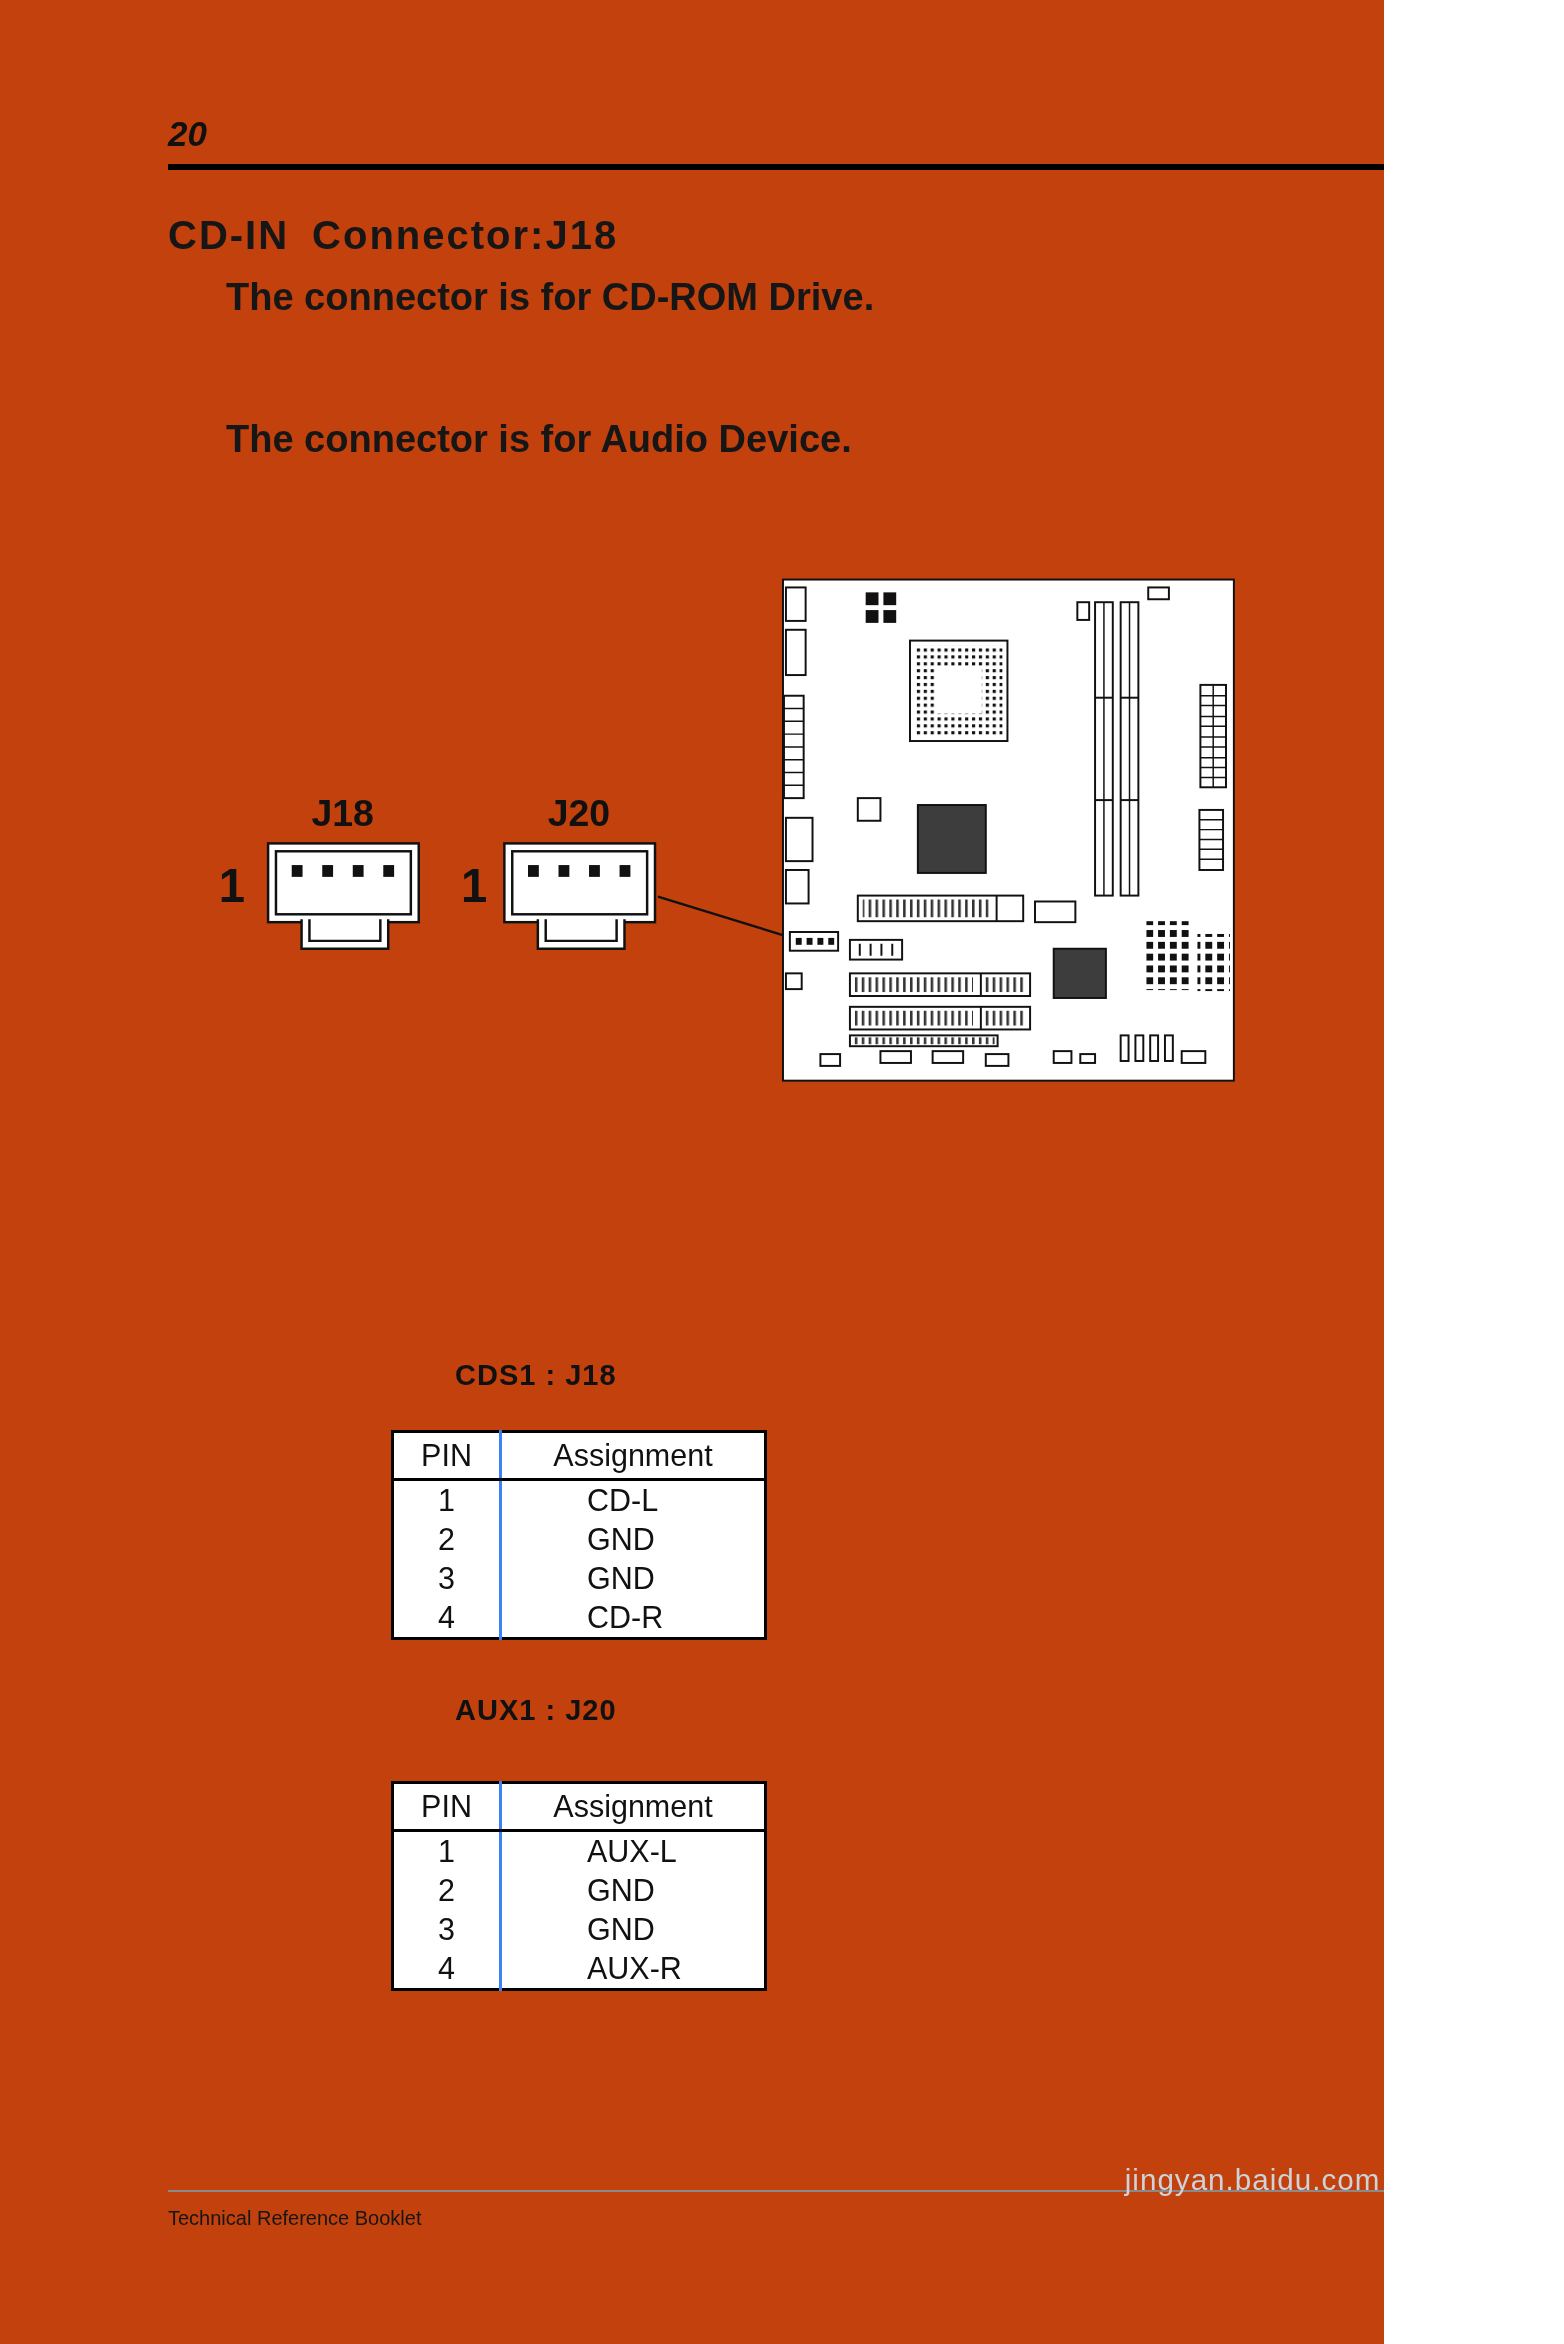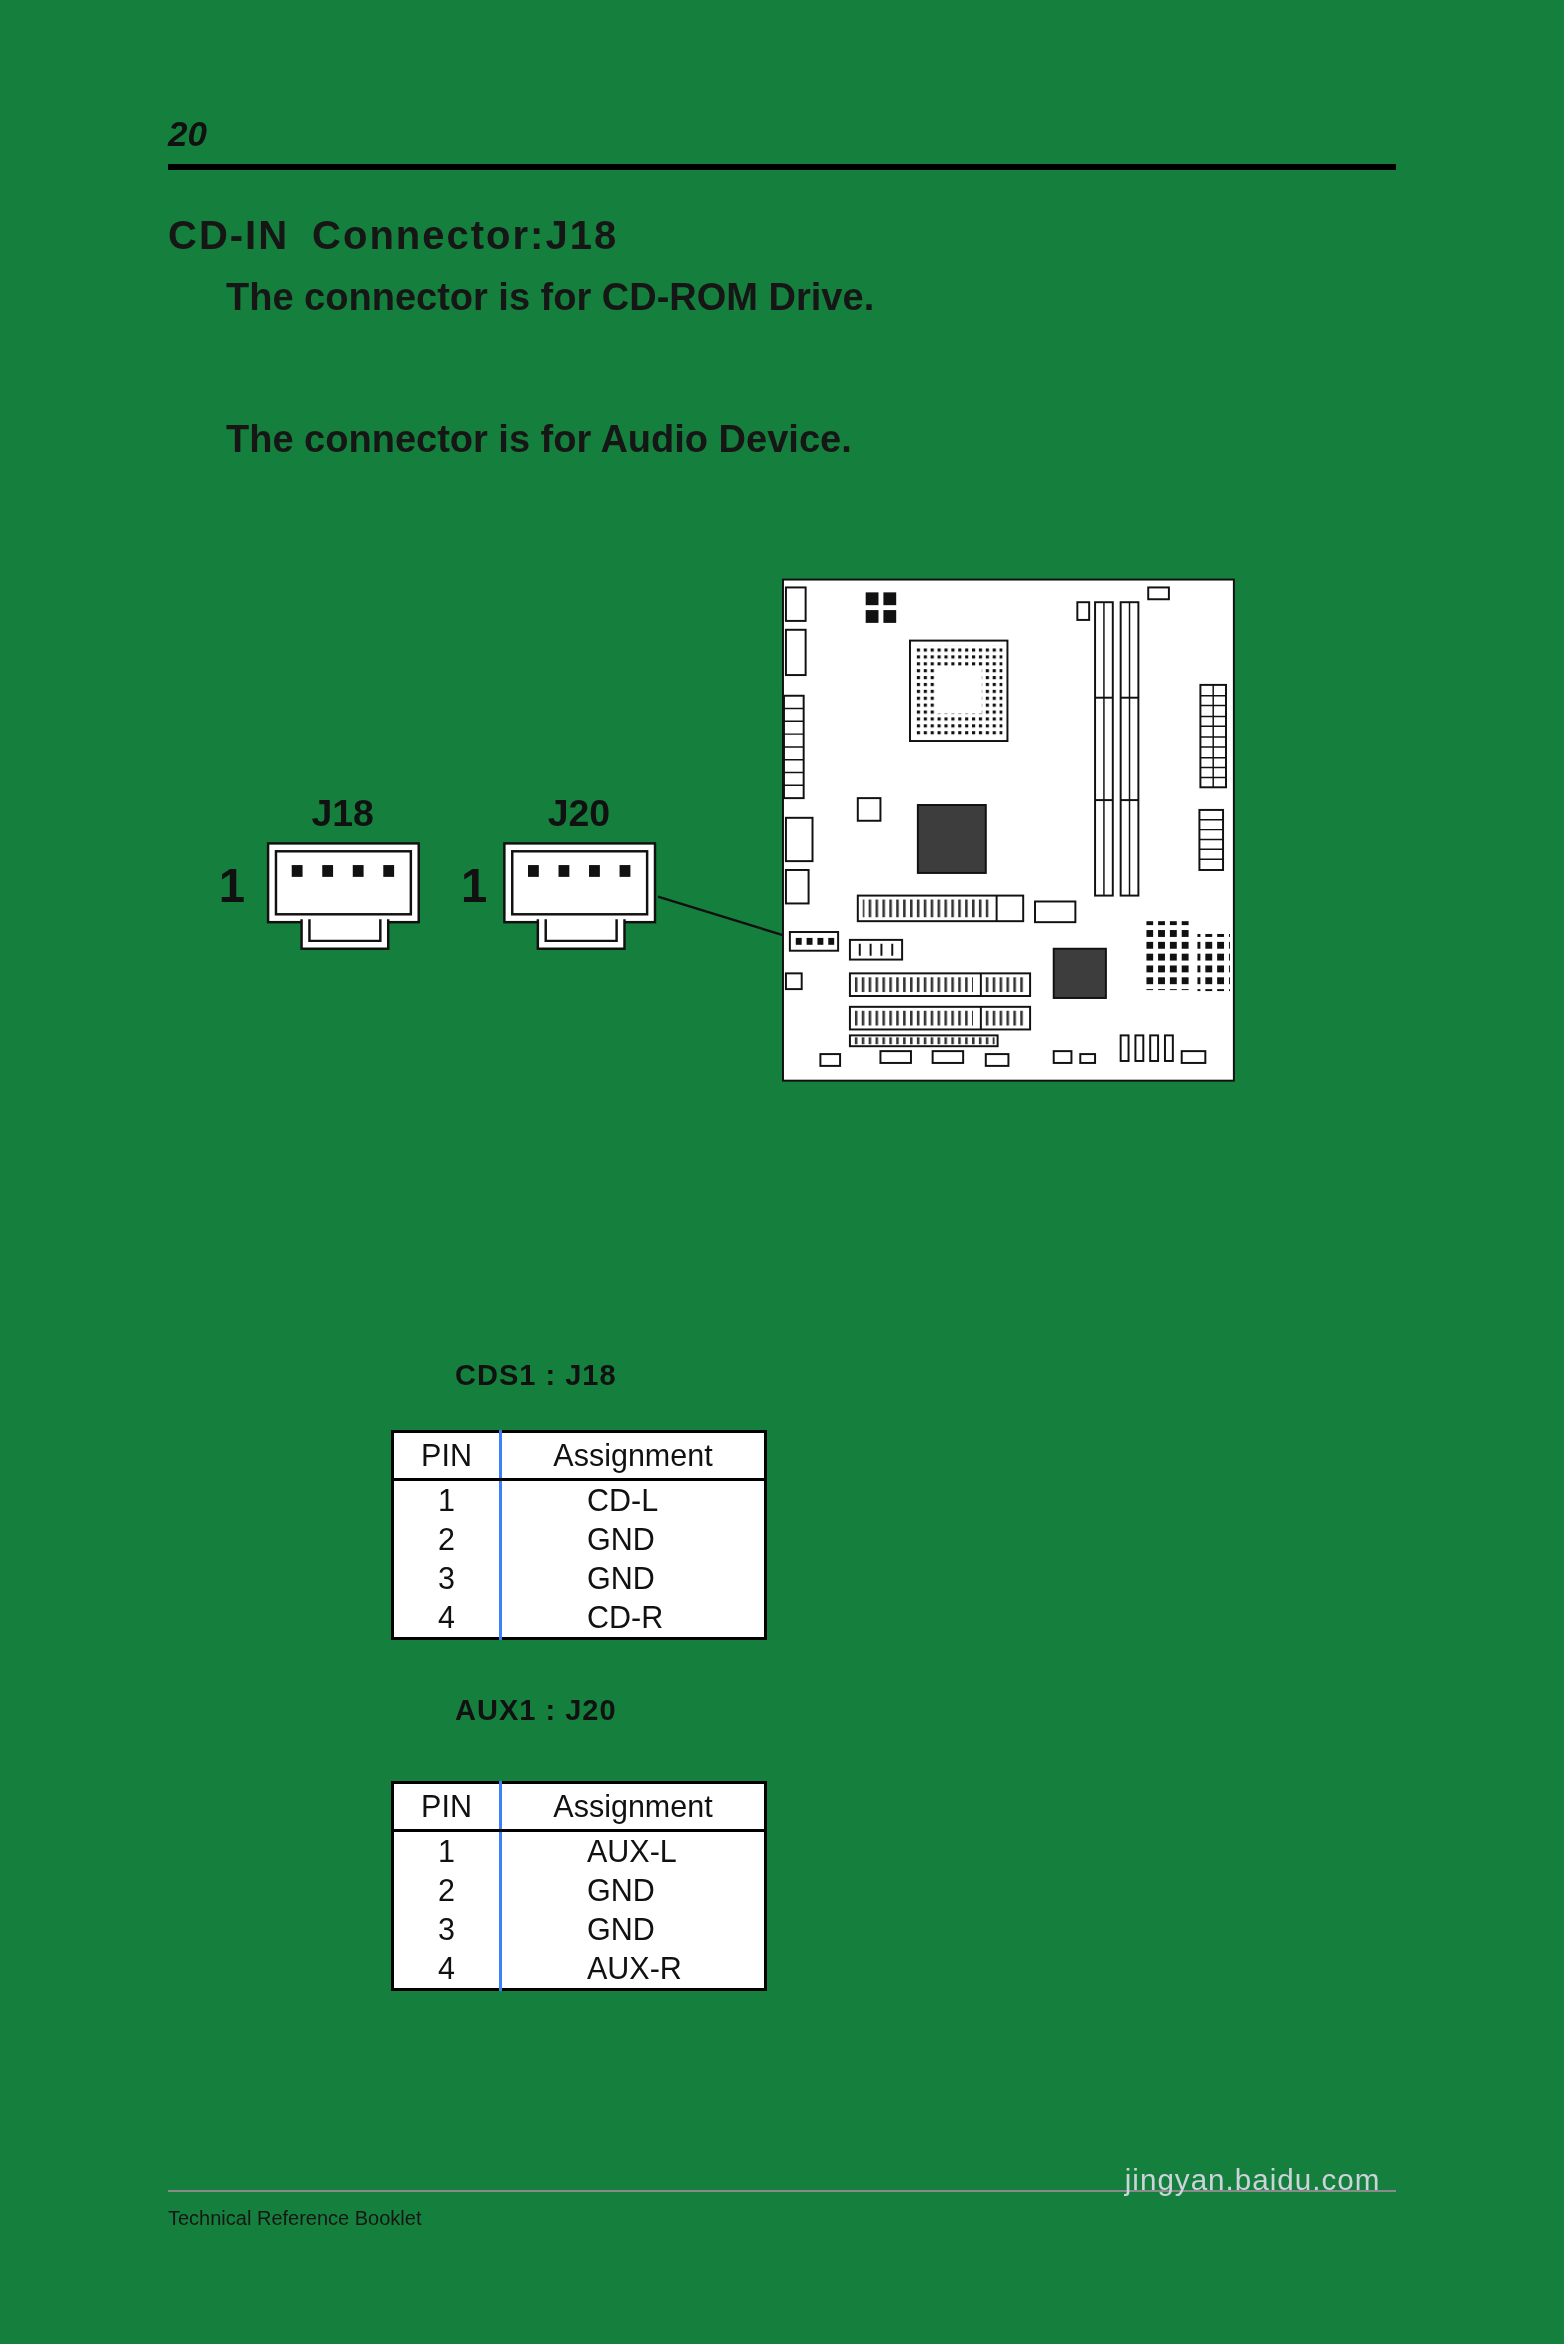--- a/index.html
+++ b/index.html
@@ -1,16 +1,16 @@
 <!DOCTYPE html>
 <html><head>
 <meta charset="utf-8">
 <style>
   html,body{margin:0;padding:0;background:#ffffff;}
-  .page{position:relative;width:1564px;height:2344px;background:#15803d;overflow:hidden;
+  .page{position:relative;width:1384px;height:2344px;background:#c2410c;overflow:hidden;
         font-family:"Liberation Sans",sans-serif;color:#111;}
 
   .page-number{position:absolute;left:168px;top:114px;font-size:35px;font-weight:bold;font-style:italic;}
   .top-rule{position:absolute;left:168px;top:164px;width:1228px;height:5.9px;background:#000;}
 
   .sec-heading{position:absolute;left:168px;font-size:40px;font-weight:bold;letter-spacing:2px;word-spacing:9.9px;color:#161616;}
   #h1{top:213px;}
   #h2{top:355px;}
   .sec-body{position:absolute;left:226px;font-size:38px;color:#161616;font-weight:bold;}
   #p1{top:276px;}

